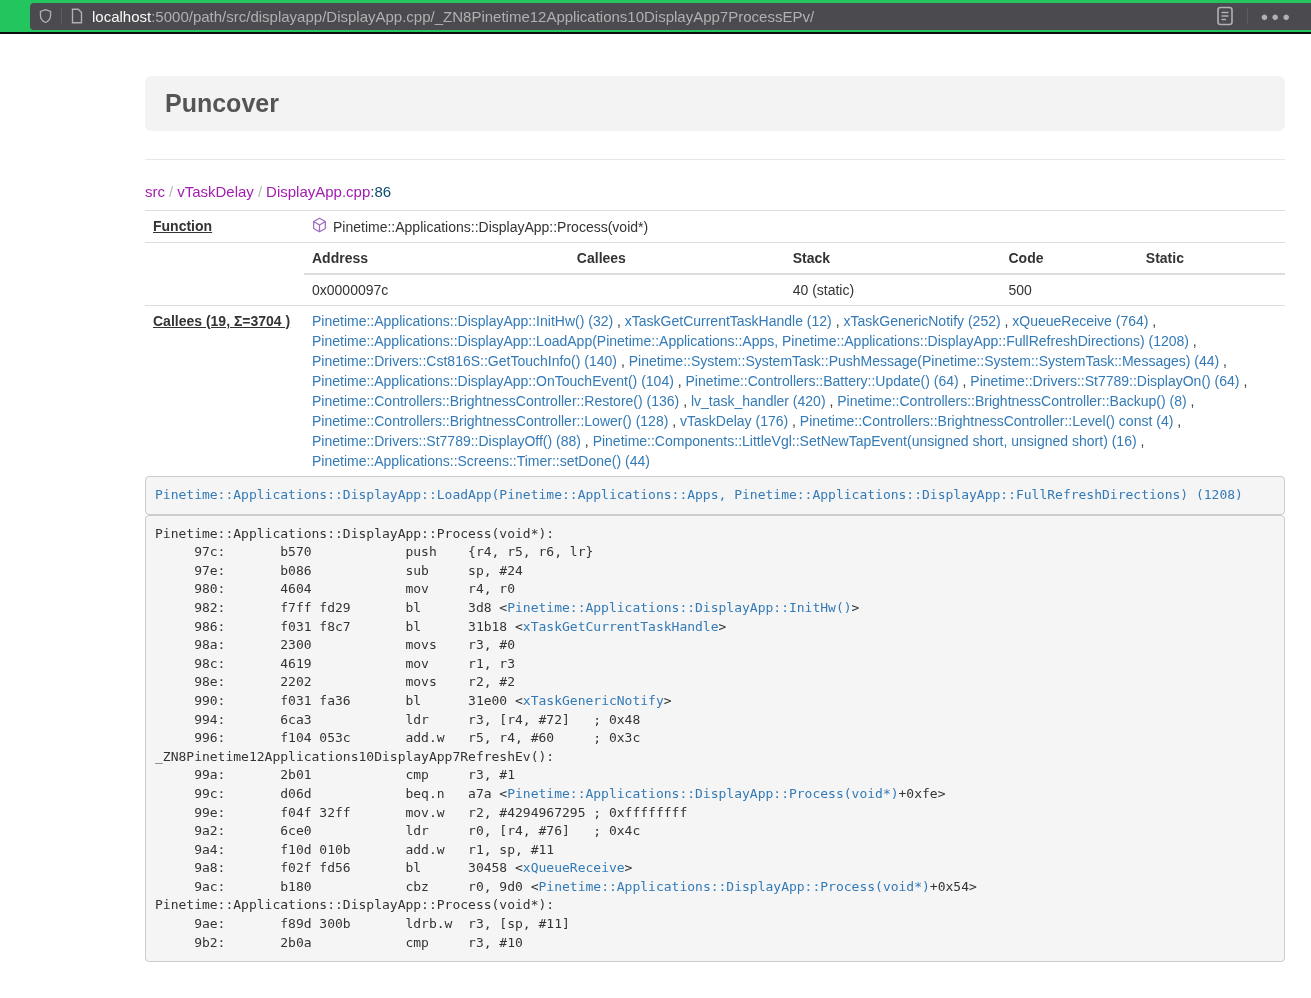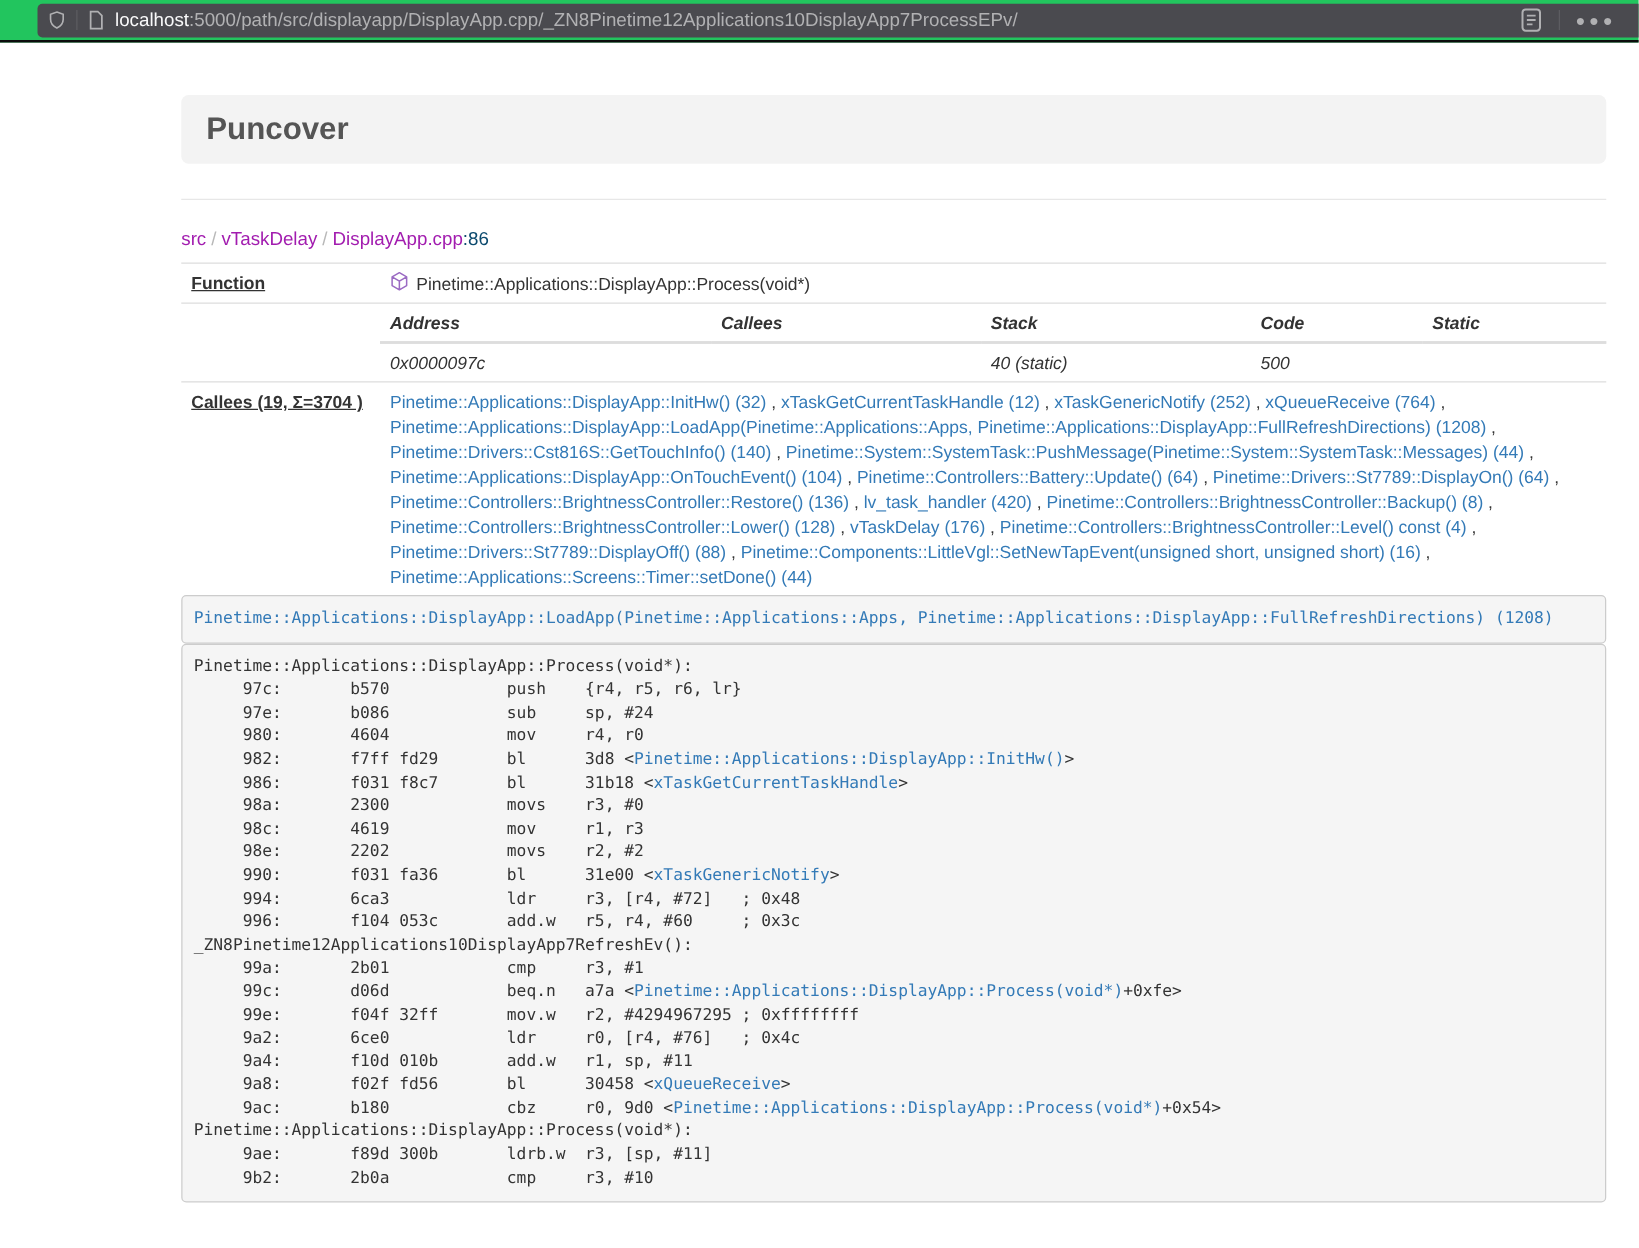--- a/index.html
+++ b/index.html
@@ -123,21 +123,21 @@
               <svg width="15" height="16" viewBox="0 0 16 17">
                 <path d="M8 1.2 L14.2 4.8 V12.2 L8 15.8 L1.8 12.2 V4.8 Z M8 1.2 M1.8 4.8 L8 8.4 L14.2 4.8 M8 8.4 V15.8" fill="none" stroke="#9b6bc3" stroke-width="1.3" stroke-linejoin="round"></path>
               </svg>
             </span>
             <span>Pinetime::Applications::DisplayApp::Process(void*)</span>
           </span>
         </td>
       </tr>
       <tr>
         <th></th>
-        <td style="padding:0;font-style:italic;">
+        <td style="padding:0;">
           <table class="inner">
             <colgroup>
               <col class="c-addr">
                 <col class="c-rem">
                 <col class="c-stack">
                 <col class="c-code">
                 <col class="c-static">
             </colgroup>
             <thead>
               <tr>

